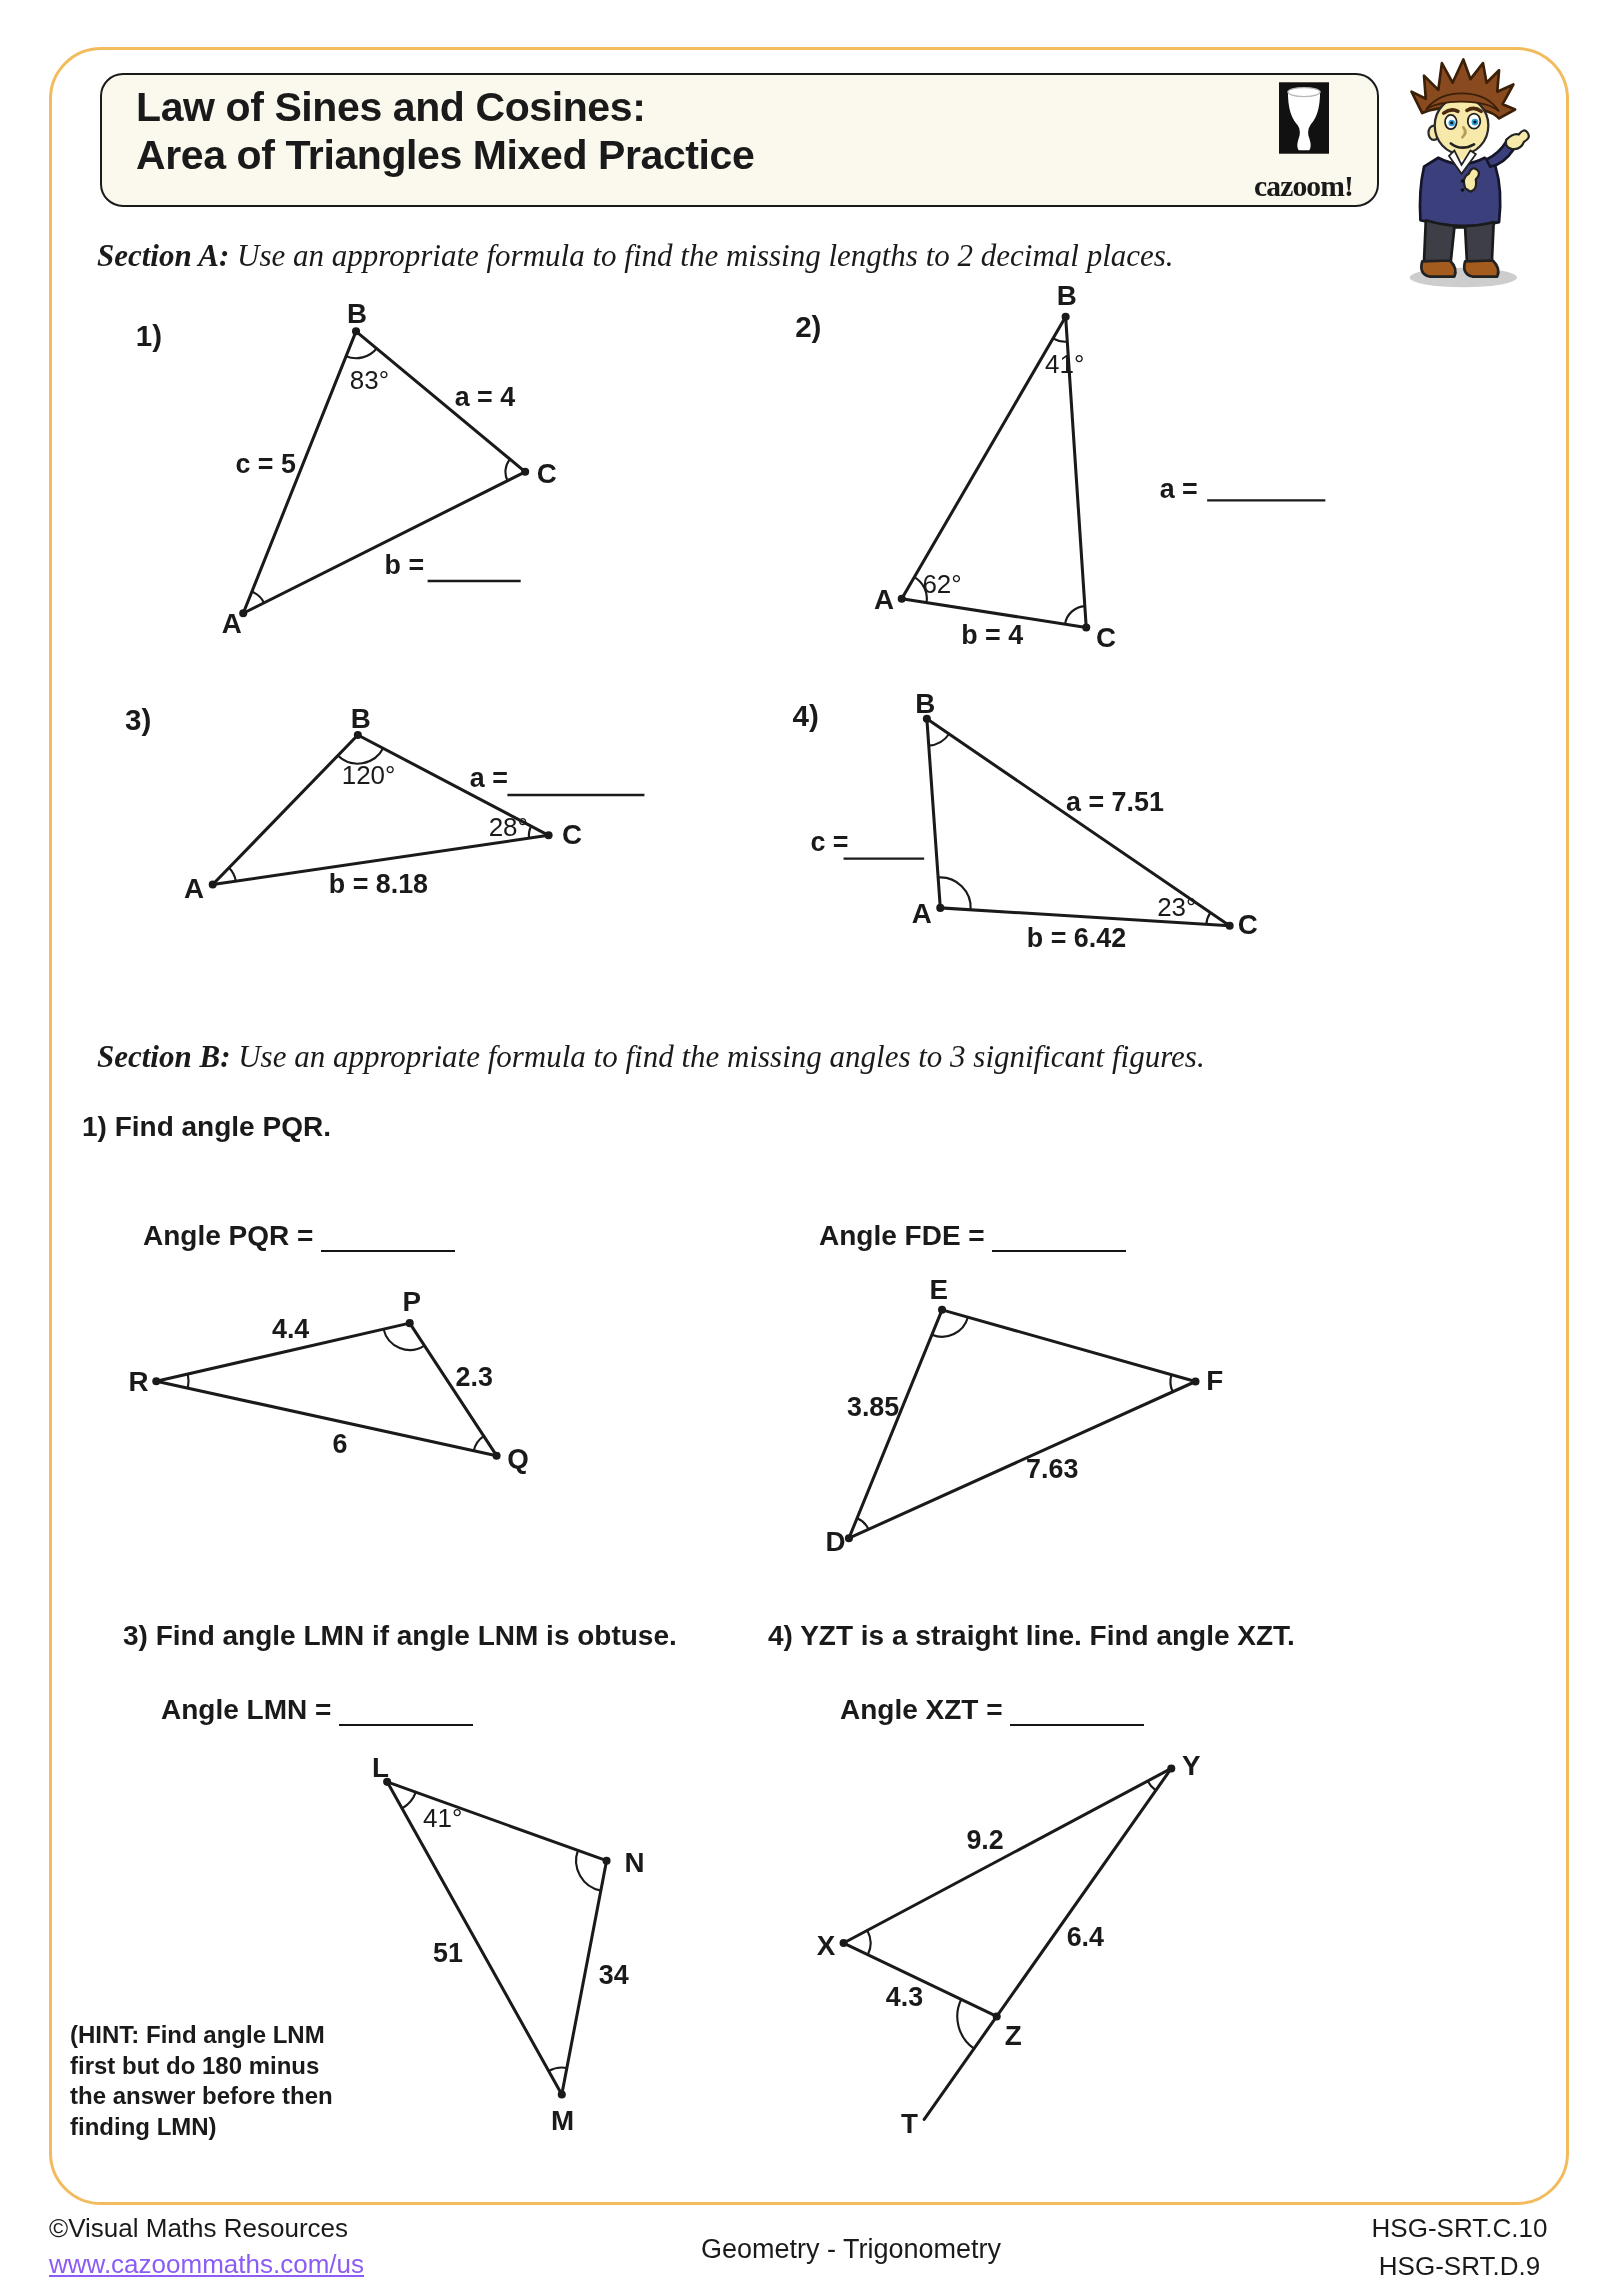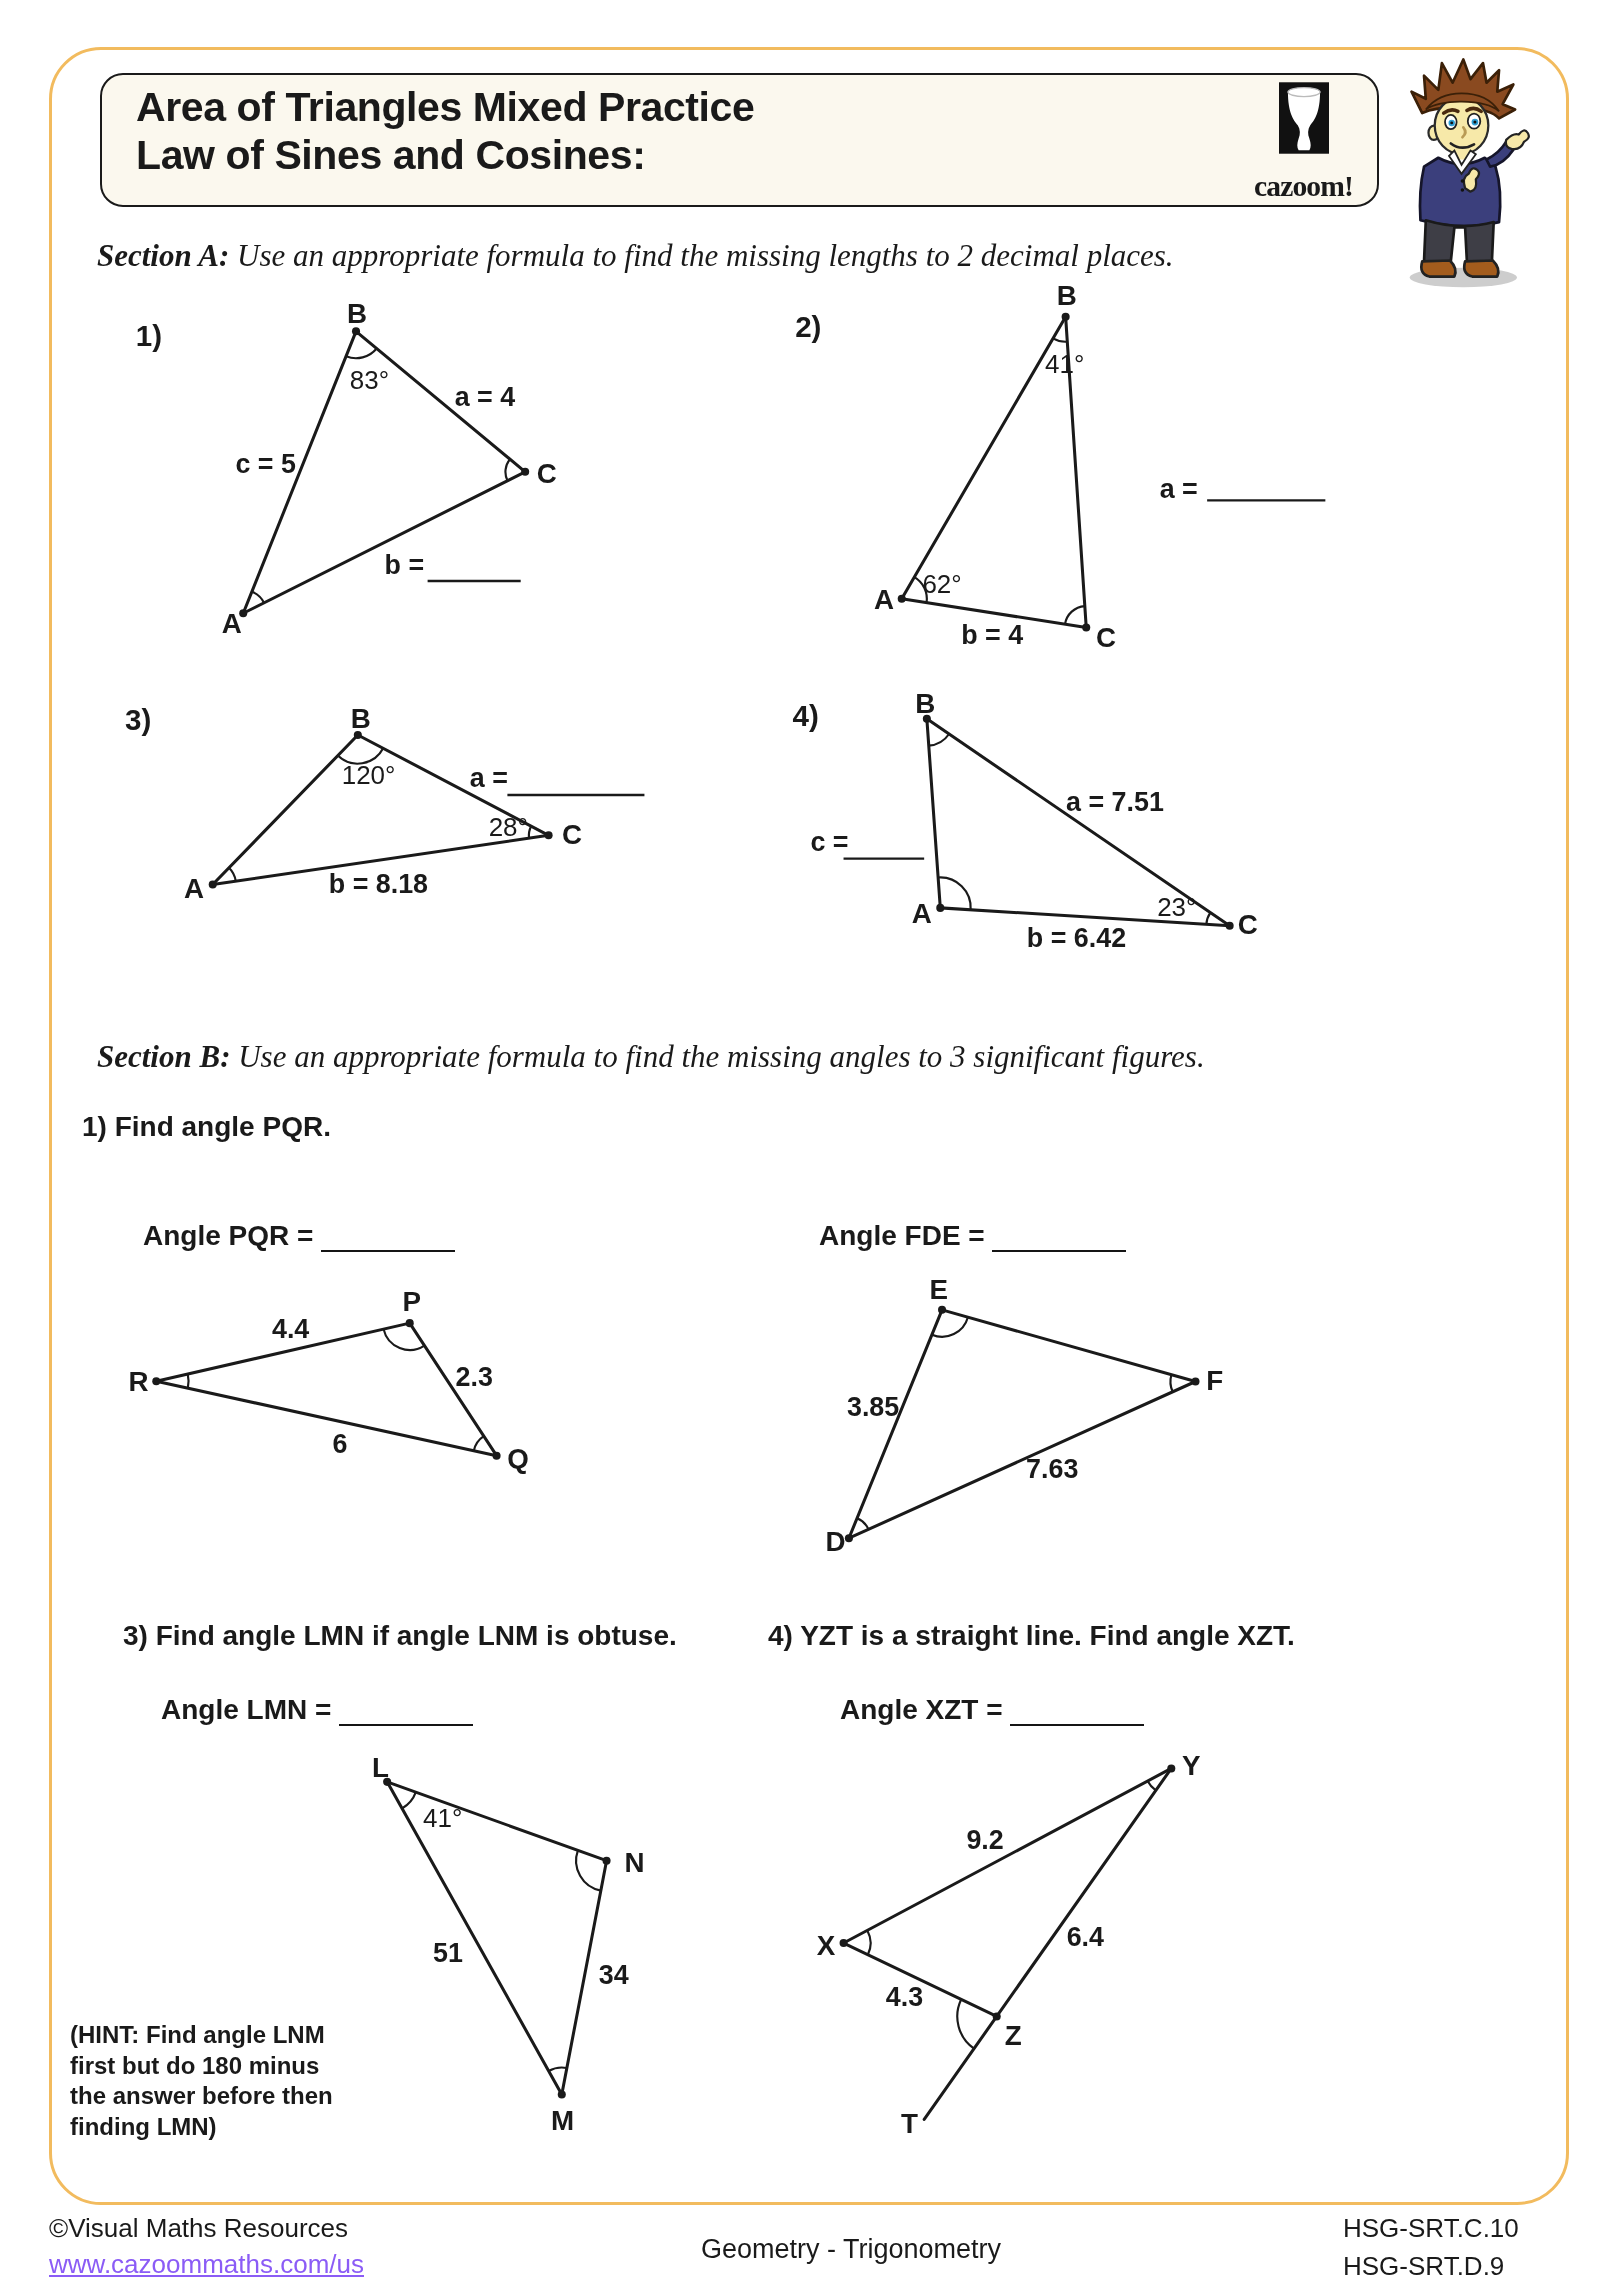--- a/index.html
+++ b/index.html
@@ -32,33 +32,33 @@
   #ans-pqr{left:143px;top:1220px;}
   #ans-fde{left:819px;top:1220px;}
   #ans-lmn{left:161px;top:1694px;}
   #ans-xzt{left:840px;top:1694px;}
   #hint{left:70px;top:2020px;width:322px;font-size:24px;font-weight:bold;line-height:1.28;
         white-space:pre-line;}
   .fig{position:absolute;overflow:visible;}
   #footer-copy{left:49px;top:2210px;font-size:26px;line-height:1.4;}
   #footer-copy a{color:#8b5cf6;text-decoration:underline;}
   #footer-center{left:654px;top:2234px;width:394px;text-align:center;font-size:27px;}
-  #footer-std{left:1343px;top:2210px;width:233px;text-align:left;font-size:26px;line-height:1.45;}
+  #footer-std{left:1343px;top:2210px;width:233px;text-align:center;font-size:26px;line-height:1.45;}
 </style>
 </head>
 <body>
 
 <div id="page">
 
   <div id="outer-border" class="abs"></div>
 
   <div id="title-box" class="abs">
     <div id="title-text">
+      <div>Law of Sines and Cosines:</div>
       <div>Area of Triangles Mixed Practice</div>
-      <div>Law of Sines and Cosines:</div>
     </div>
     <div id="logo">
       <svg id="logo-icon" width="50" height="72" viewBox="0 0 56 80">
         <rect x="0" y="0" width="56" height="80" fill="#111111"></rect>
         <path d="M10,10 C10,34 16,42 21,48 C24,53 24,58 22,63 C20,69 20,73 22,76 L34,76 C36,73 36,69 34,63 C32,58 32,53 35,48 C40,42 46,34 46,10 Z" fill="#ffffff"></path>
         <ellipse cx="28" cy="11" rx="18" ry="5" fill="#ffffff" stroke="#bbbbbb" stroke-width="1.5"></ellipse>
       </svg>
       <div id="logo-text">cazoom!</div>
     </div>
   </div>

